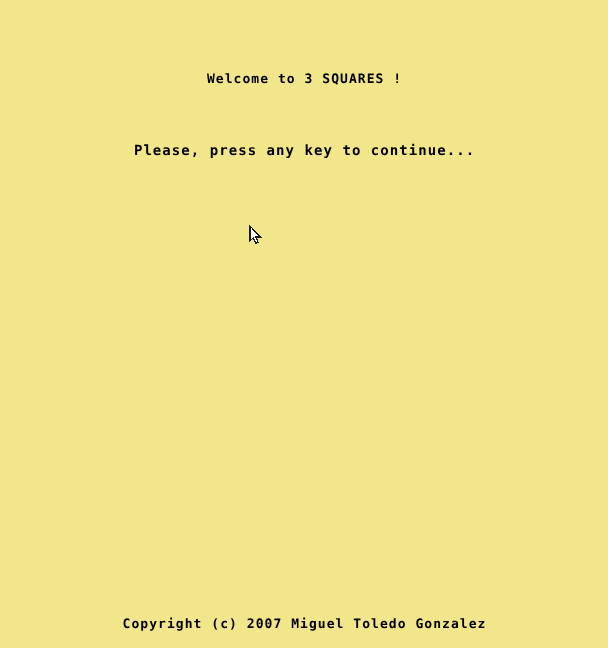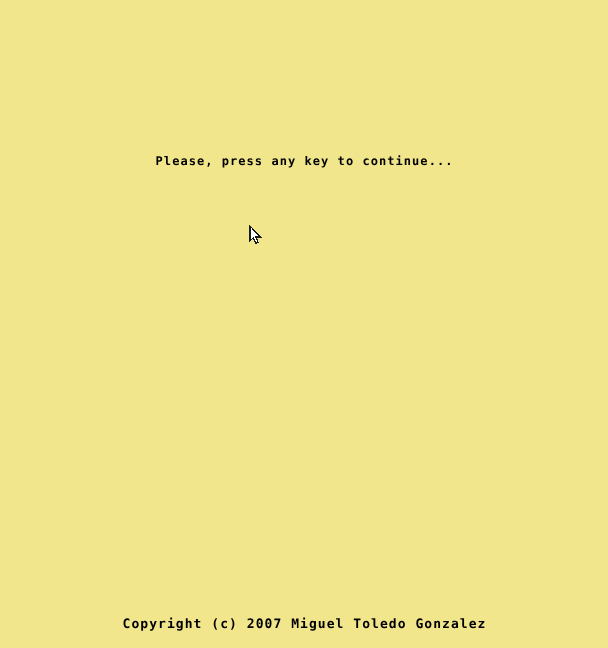--- a/index.html
+++ b/index.html
@@ -34,23 +34,23 @@
     right: 0;
     top: 72px;
     text-align: center;
     font-size: 13px;
     letter-spacing: 1.05px;
     text-indent: 1.05px;
   }
   #prompt-text {
     left: 0;
     right: 0;
-    top: 154px;
+    top: 143px;
     text-align: center;
-    font-size: 12px;
+    font-size: 14px;
     letter-spacing: 1.05px;
     text-indent: 1.05px;
   }
   #copyright-text {
     left: 0;
     right: 0;
     top: 617px;
     text-align: center;
     font-size: 13px;
     letter-spacing: 1.05px;
@@ -63,20 +63,21 @@
     width: 14px;
     height: 21px;
     pointer-events: none;
   }
 </style>
 </head>
 <body>
 
 <div id="screen">
 
+  <div class="dos-text" id="title-text">Welcome to 3 SQUARES !</div>
 
   <div class="dos-text" id="prompt-text">Please, press any key to continue...</div>
 
   <div class="dos-text" id="copyright-text">Copyright (c) 2007 Miguel Toledo Gonzalez</div>
 
   <div id="mouse-cursor">
     <svg width="14" height="21" viewBox="0 0 14 21" xmlns="http://www.w3.org/2000/svg" shape-rendering="crispEdges">
       <path d="M1 1 L1 16 L4.4 12.7 L6.6 18.4 L9.1 17.4 L6.9 11.9 L11.6 11.9 Z" fill="#ffffff" stroke="#1a1a1a" stroke-width="1.3" stroke-linejoin="miter"></path>
     </svg>
   </div>

